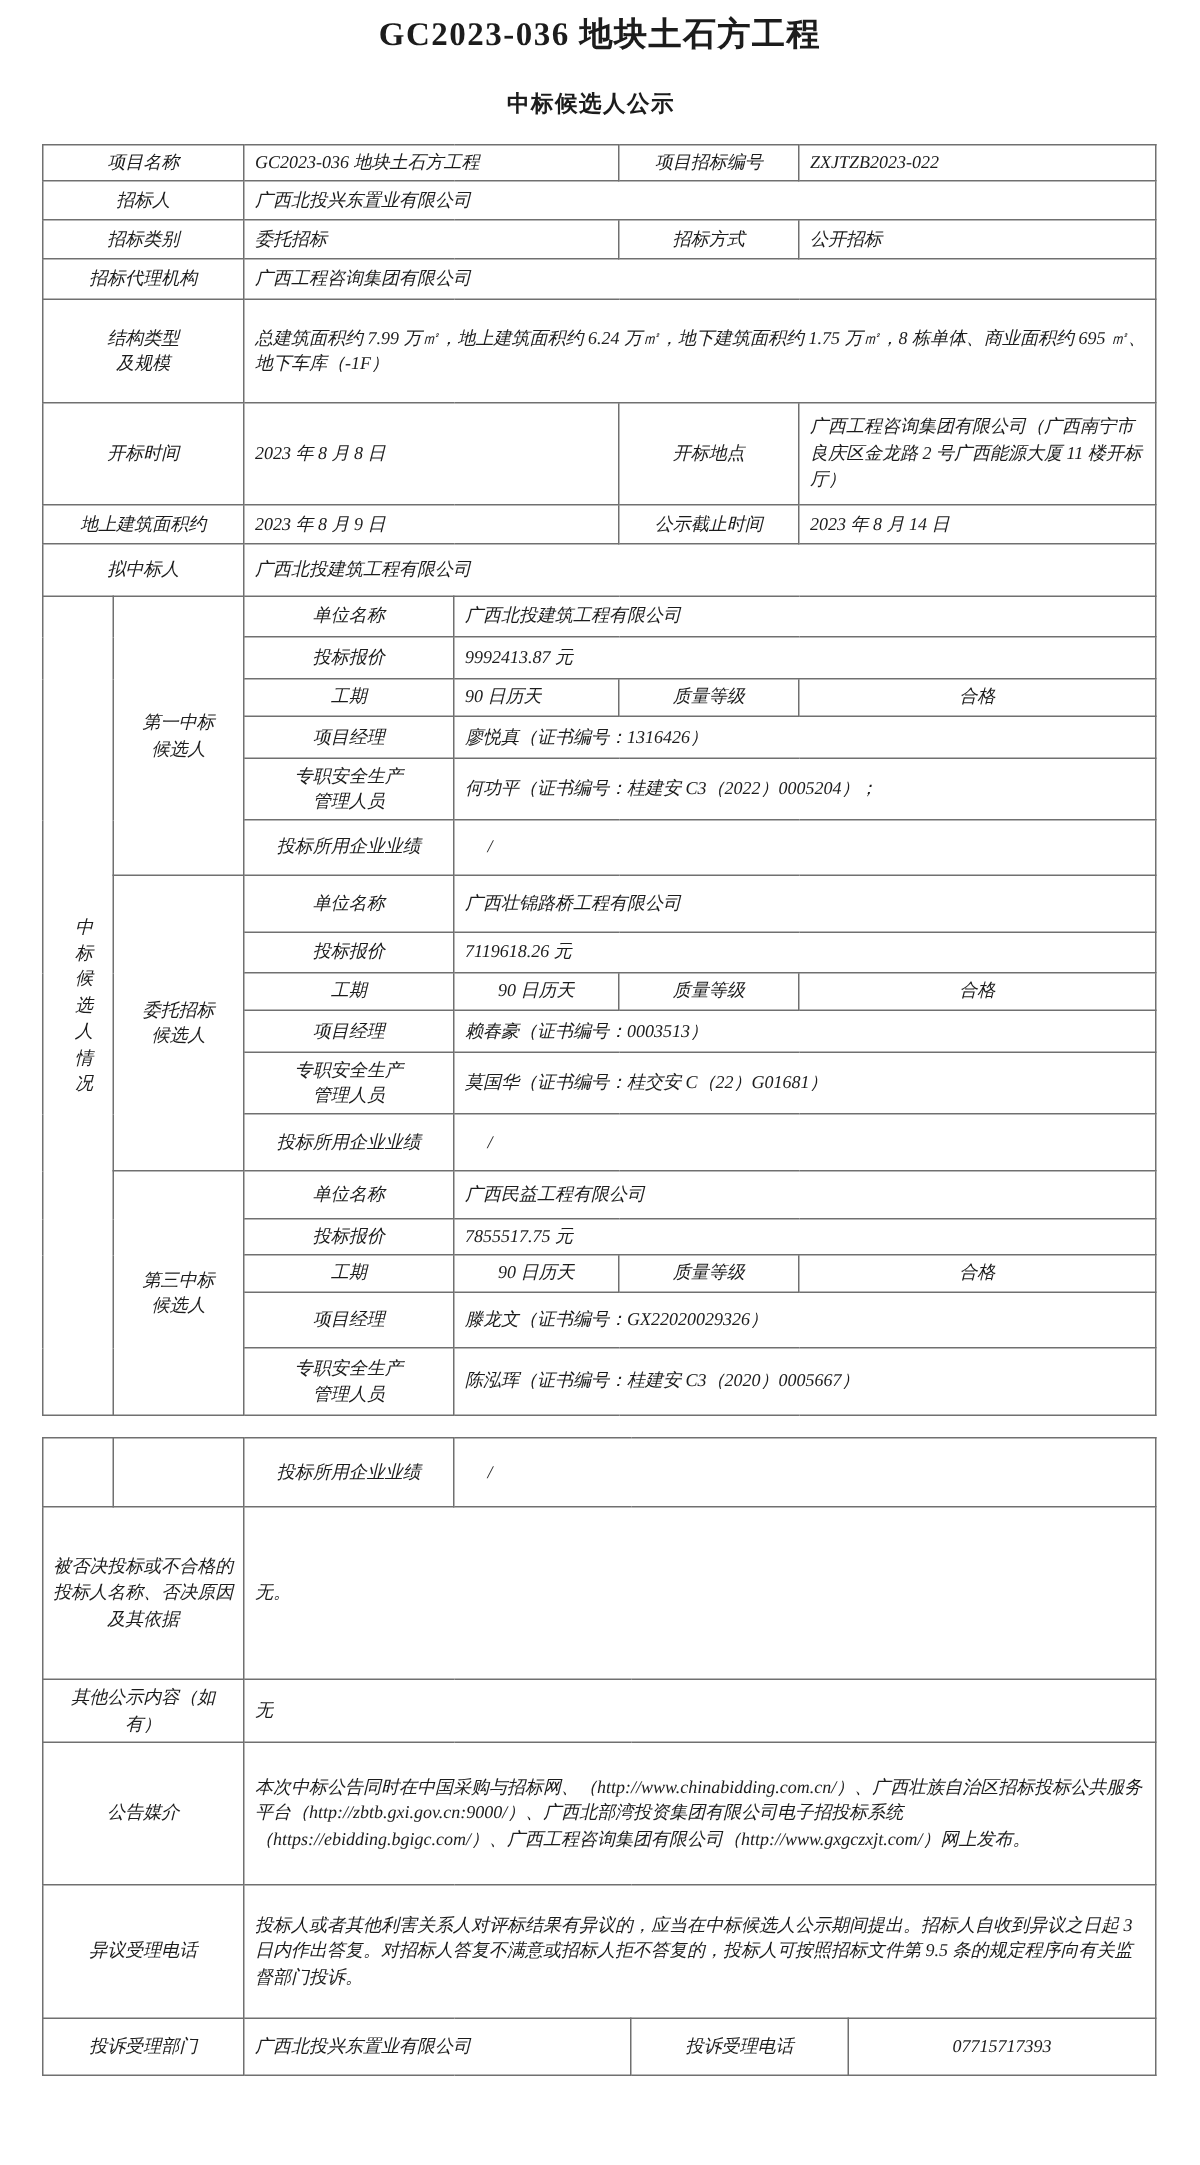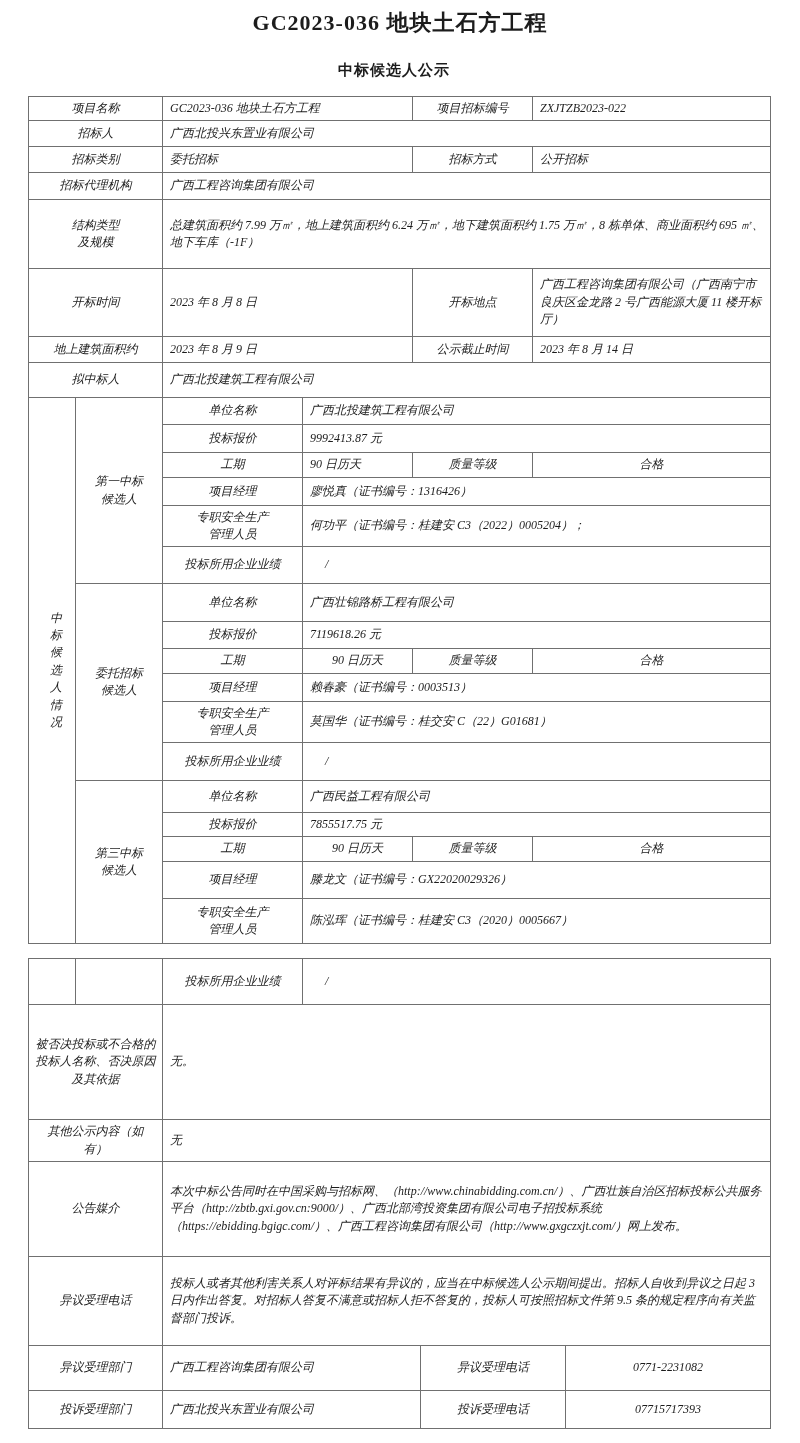--- a/index.html
+++ b/index.html
@@ -214,26 +214,20 @@
         <td class="val" colspan="4">无</td>
       </tr>
       <tr style="height:95px">
         <td class="lab" colspan="2">公告媒介</td>
         <td class="val" colspan="4">本次中标公告同时在中国采购与招标网、（http://www.chinabidding.com.cn/）、广西壮族自治区招标投标公共服务平台（http://zbtb.gxi.gov.cn:9000/）、广西北部湾投资集团有限公司电子招投标系统（https://ebidding.bgigc.com/）、广西工程咨询集团有限公司（http://www.gxgczxjt.com/）网上发布。</td>
       </tr>
       <tr style="height:89px">
         <td class="lab" colspan="2">异议受理电话</td>
         <td class="val" colspan="4">投标人或者其他利害关系人对评标结果有异议的，应当在中标候选人公示期间提出。招标人自收到异议之日起 3 日内作出答复。对招标人答复不满意或招标人拒不答复的，投标人可按照招标文件第 9.5 条的规定程序向有关监督部门投诉。</td>
       </tr>
-      <tr style="height:45px">
-        <td class="lab" colspan="2">异议受理部门</td>
-        <td class="val" colspan="2">广西工程咨询集团有限公司</td>
-        <td class="lab">异议受理电话</td>
-        <td class="center">0771-2231082</td>
-      </tr>
       <tr style="height:38px">
         <td class="lab" colspan="2">投诉受理部门</td>
         <td class="val" colspan="2">广西北投兴东置业有限公司</td>
         <td class="lab">投诉受理电话</td>
         <td class="center">07715717393</td>
       </tr>
     </tbody>
   </table>
 
 </div>

